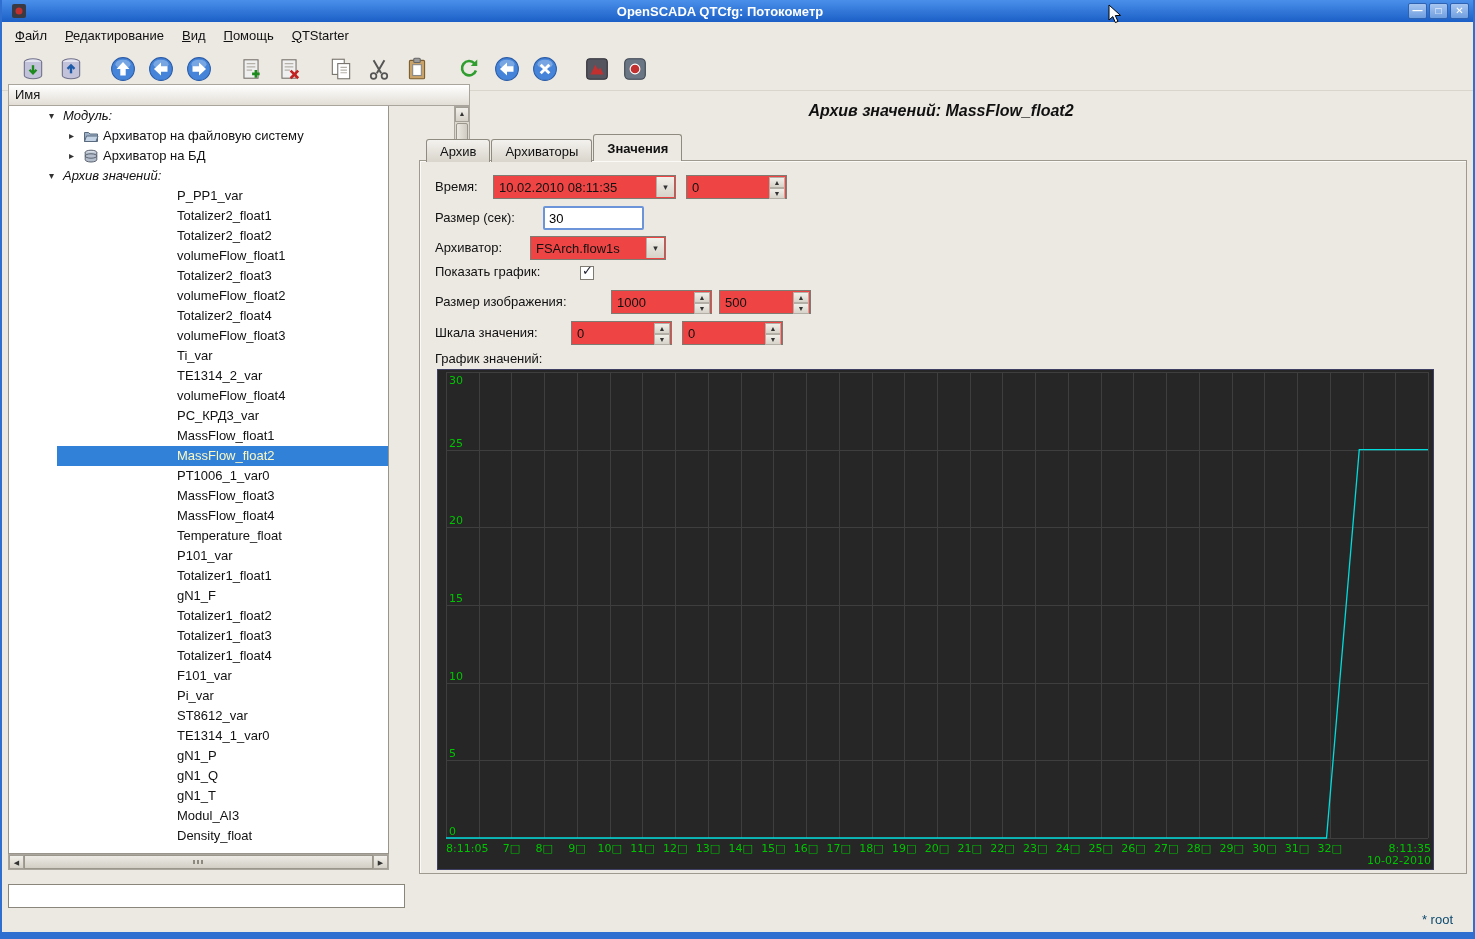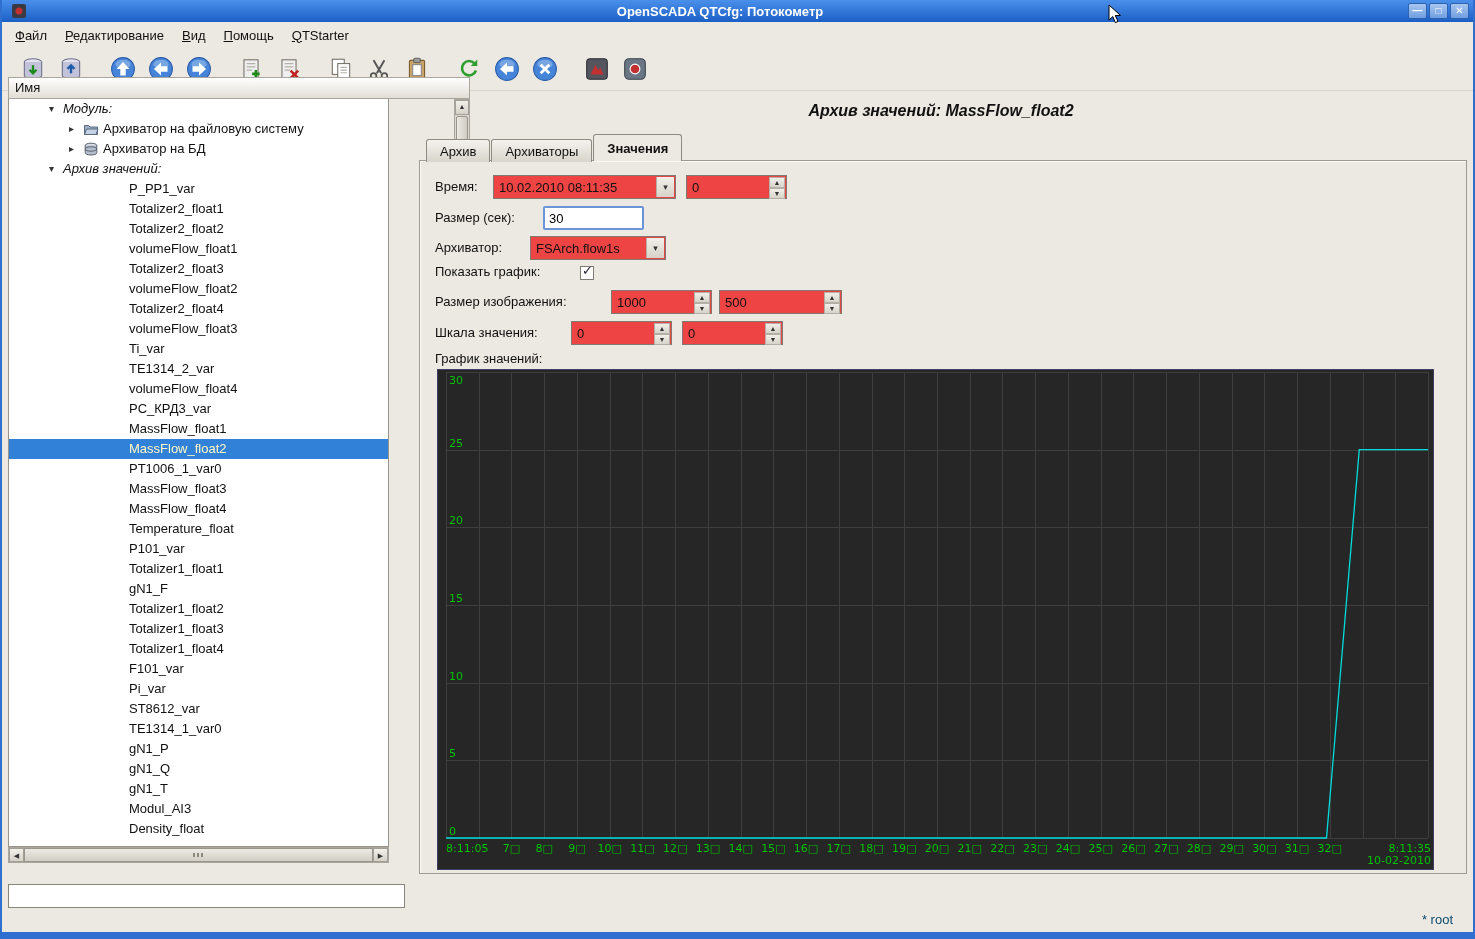--- a/index.html
+++ b/index.html
@@ -21,29 +21,29 @@
   .menu-item{padding:4px 9px;cursor:default;}
   .menu-item u{text-decoration:underline;}
   
   .toolbar{height:42px;display:flex;align-items:center;padding-left:12px;border-bottom:1px solid #d9d5cc;}
   .tool-btn{width:36px;height:36px;border:none;background:transparent;padding:0;margin:0 1px;
             display:flex;align-items:center;justify-content:center;}
   .tool-icon{width:26px;height:26px;display:block;}
   .tool-icon svg{width:26px;height:26px;display:block;}
   .tool-sep{width:14px;height:1px;}
   
-  .tree-panel{position:absolute;left:6px;top:77px;width:462px;height:786px;}
+  .tree-panel{position:absolute;left:6px;top:84px;width:462px;height:786px;}
   .tree-header{height:22px;box-sizing:border-box;background:linear-gradient(#ffffff,#e2ded6);
                border:1px solid #a9a59c;padding:2px 0 0 6px;}
   .tree-body{position:absolute;left:0;top:22px;width:381px;height:748px;box-sizing:border-box;background:#fff;
              border:1px solid #9a958c;border-top:none;overflow:hidden;}
   .tree-row{height:20px;line-height:20px;white-space:nowrap;display:flex;align-items:center;}
   .tree-row.branch{padding-left:40px;}
   .tree-row.child{padding-left:60px;}
-  .tree-row.leaf{padding-left:120px;}
+  .tree-row.leaf{padding-left:120px;margin-left:48px;}
   .tree-row.selected{background:#3181d8;color:#fef9c3;}
   .tw-arrow{width:14px;color:#333;font-size:10px;display:inline-block;}
   .tw-icon{width:16px;height:16px;margin:0 4px 0 0;display:inline-block;}
   .tw-icon svg{width:16px;height:16px;display:block;}
   .italic{font-style:italic;}
   .vscroll{position:absolute;right:0;top:22px;width:16px;height:748px;background:#dcd8d0;
            border:1px solid #aaa69d;box-sizing:border-box;display:flex;flex-direction:column;}
   .scroll-btn{height:15px;background:linear-gradient(#f2f0ea,#d5d1c8);border:1px solid #a39f96;
               box-sizing:border-box;font-size:7px;color:#333;text-align:center;line-height:12px;flex:0 0 15px;}
   .hscroll .scroll-btn{width:15px;height:100%;flex:0 0 15px;line-height:13px;}
@@ -443,21 +443,21 @@
       </div>
 
       <span class="flabel" style="top:133px">Размер изображения:</span>
       <div class="spin" style="left:191px;top:129px;width:101px">
         <span>1000</span>
         <span class="btns">
             <span class="sb">▲</span>
             <span class="sb">▼</span>
           </span>
       </div>
-      <div class="spin" style="left:299px;top:129px;width:123px">
+      <div class="spin" style="left:299px;top:129px;width:92px">
         <span>500</span>
         <span class="btns">
             <span class="sb">▲</span>
             <span class="sb">▼</span>
           </span>
       </div>
 
       <span class="flabel" style="top:164px">Шкала значения:</span>
       <div class="spin" style="left:151px;top:160px;width:101px">
         <span>0</span>

